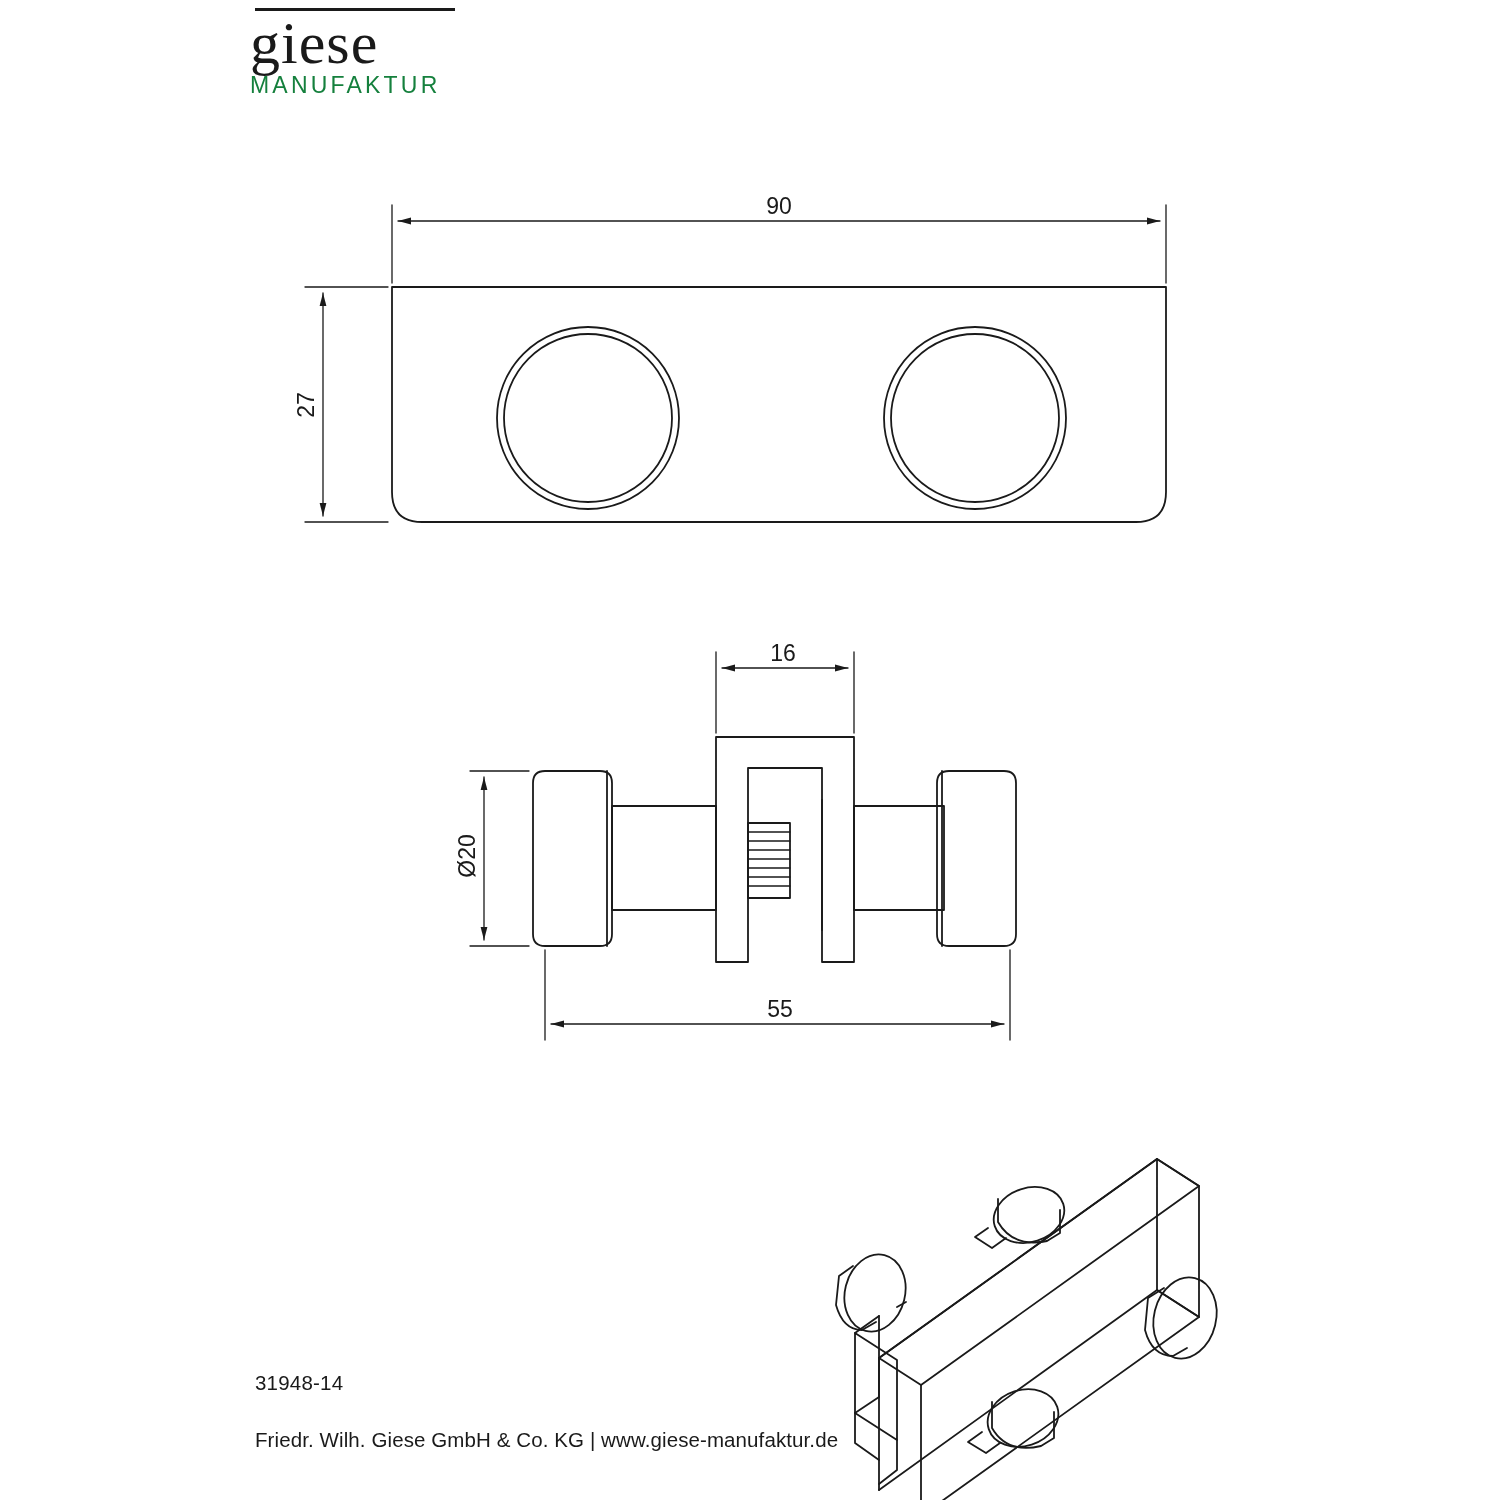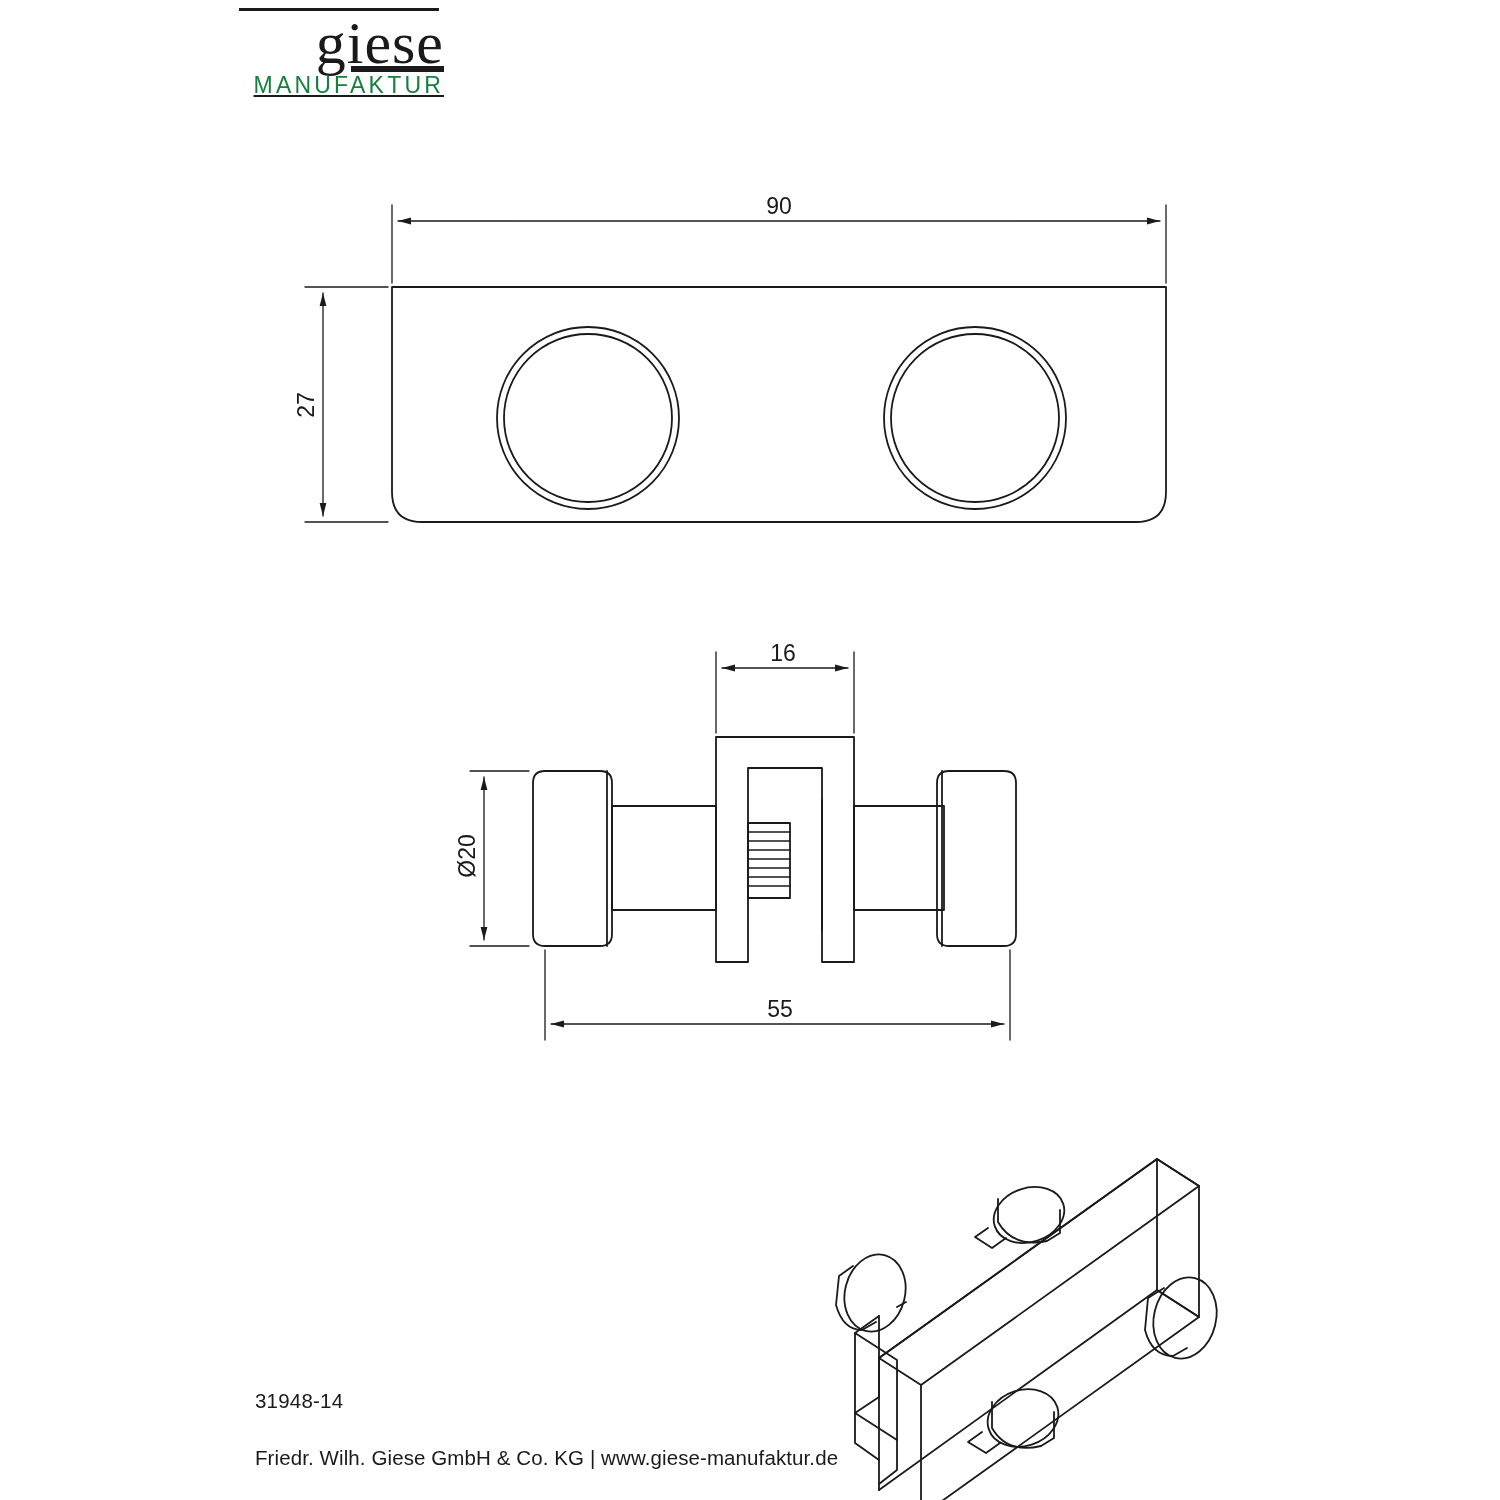--- a/index.html
+++ b/index.html
@@ -15,26 +15,25 @@
     color: #1a1a1a;
     overflow: hidden;
   }
   .sheet {
     position: absolute;
     inset: 0;
   }
   
   .logo {
     position: absolute;
-    left: 234px;
+    left: 250px;
     top: 8px;
     width: 210px;
-    text-align: right;
+    text-align: left;
     user-select: none;
-    text-decoration: underline;
   }
   .logo .bar {
     height: 3px;
     background: #1a1a1a;
     width: 200px;
     margin: 0 auto 1px auto;
   }
   .logo .word {
     font-family: "Liberation Serif", serif;
     font-size: 60px;
@@ -59,21 +58,21 @@
   }
   
   .footer {
     position: absolute;
     left: 255px;
     top: 1368px;
     font-size: 20.5px;
     line-height: 29px;
     color: #1a1a1a;
   }
-  .footer .art-no { letter-spacing: 0.2px; margin-top: 18px; }
+  .footer .art-no { letter-spacing: 0.2px; }
   .footer .art-lbl { letter-spacing: 0.2px; }
   .footer .block2 {
     margin-top: 28px;
   }
   .footer .pdb { letter-spacing: 0.2px; }
   .footer .company { letter-spacing: 0.1px; }
 </style>
 </head>
 <body>
 

